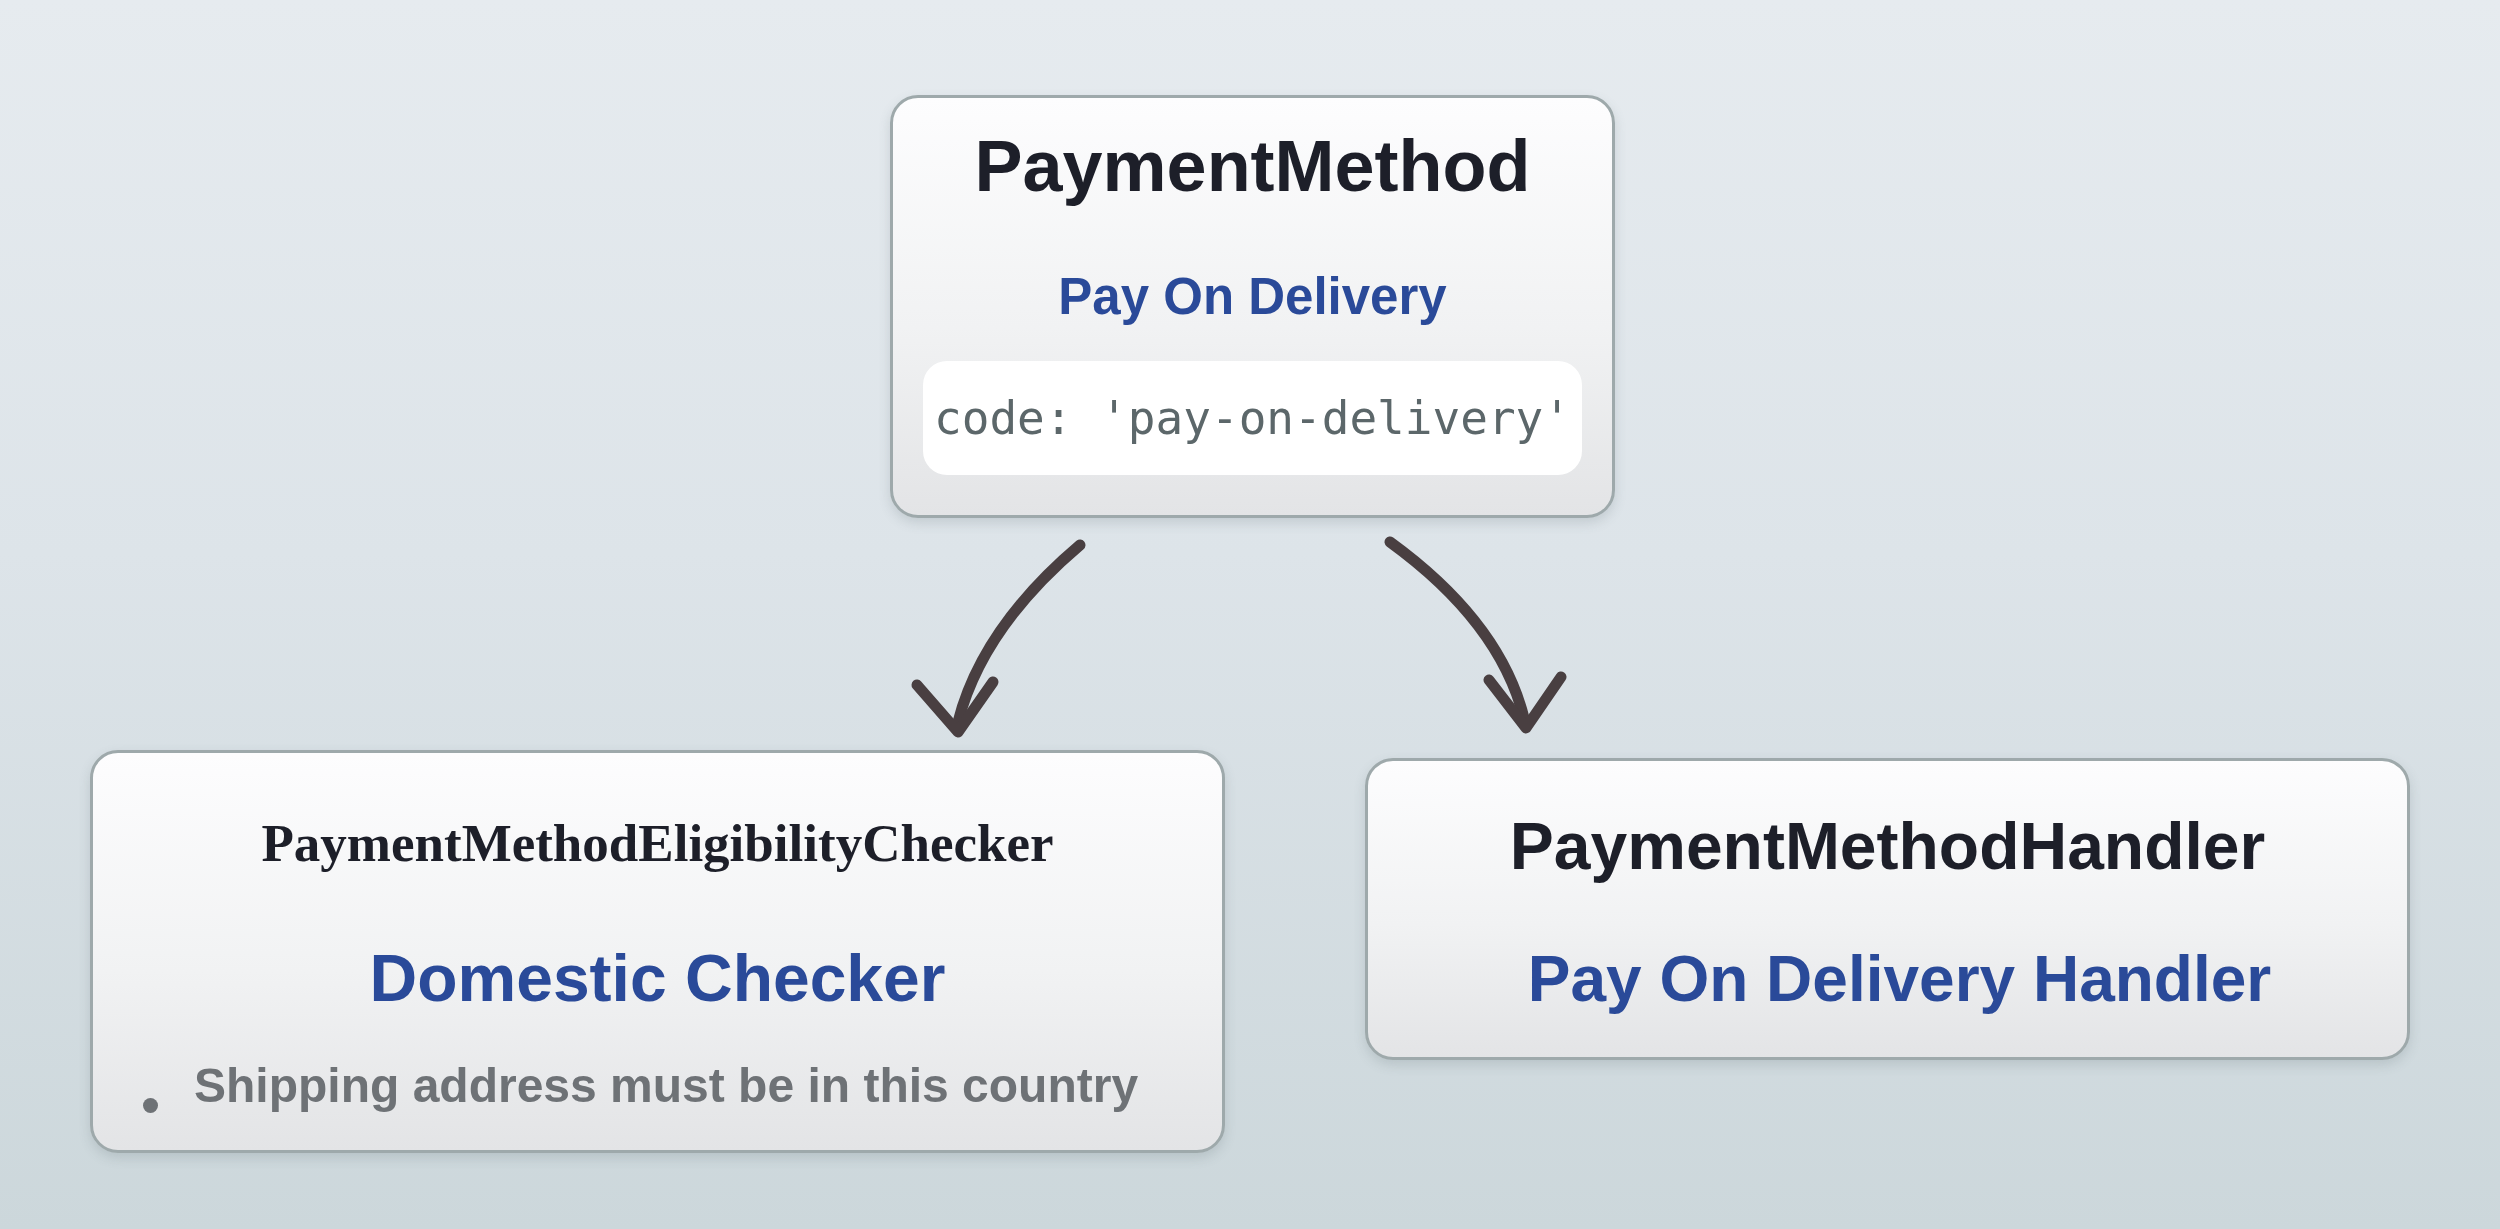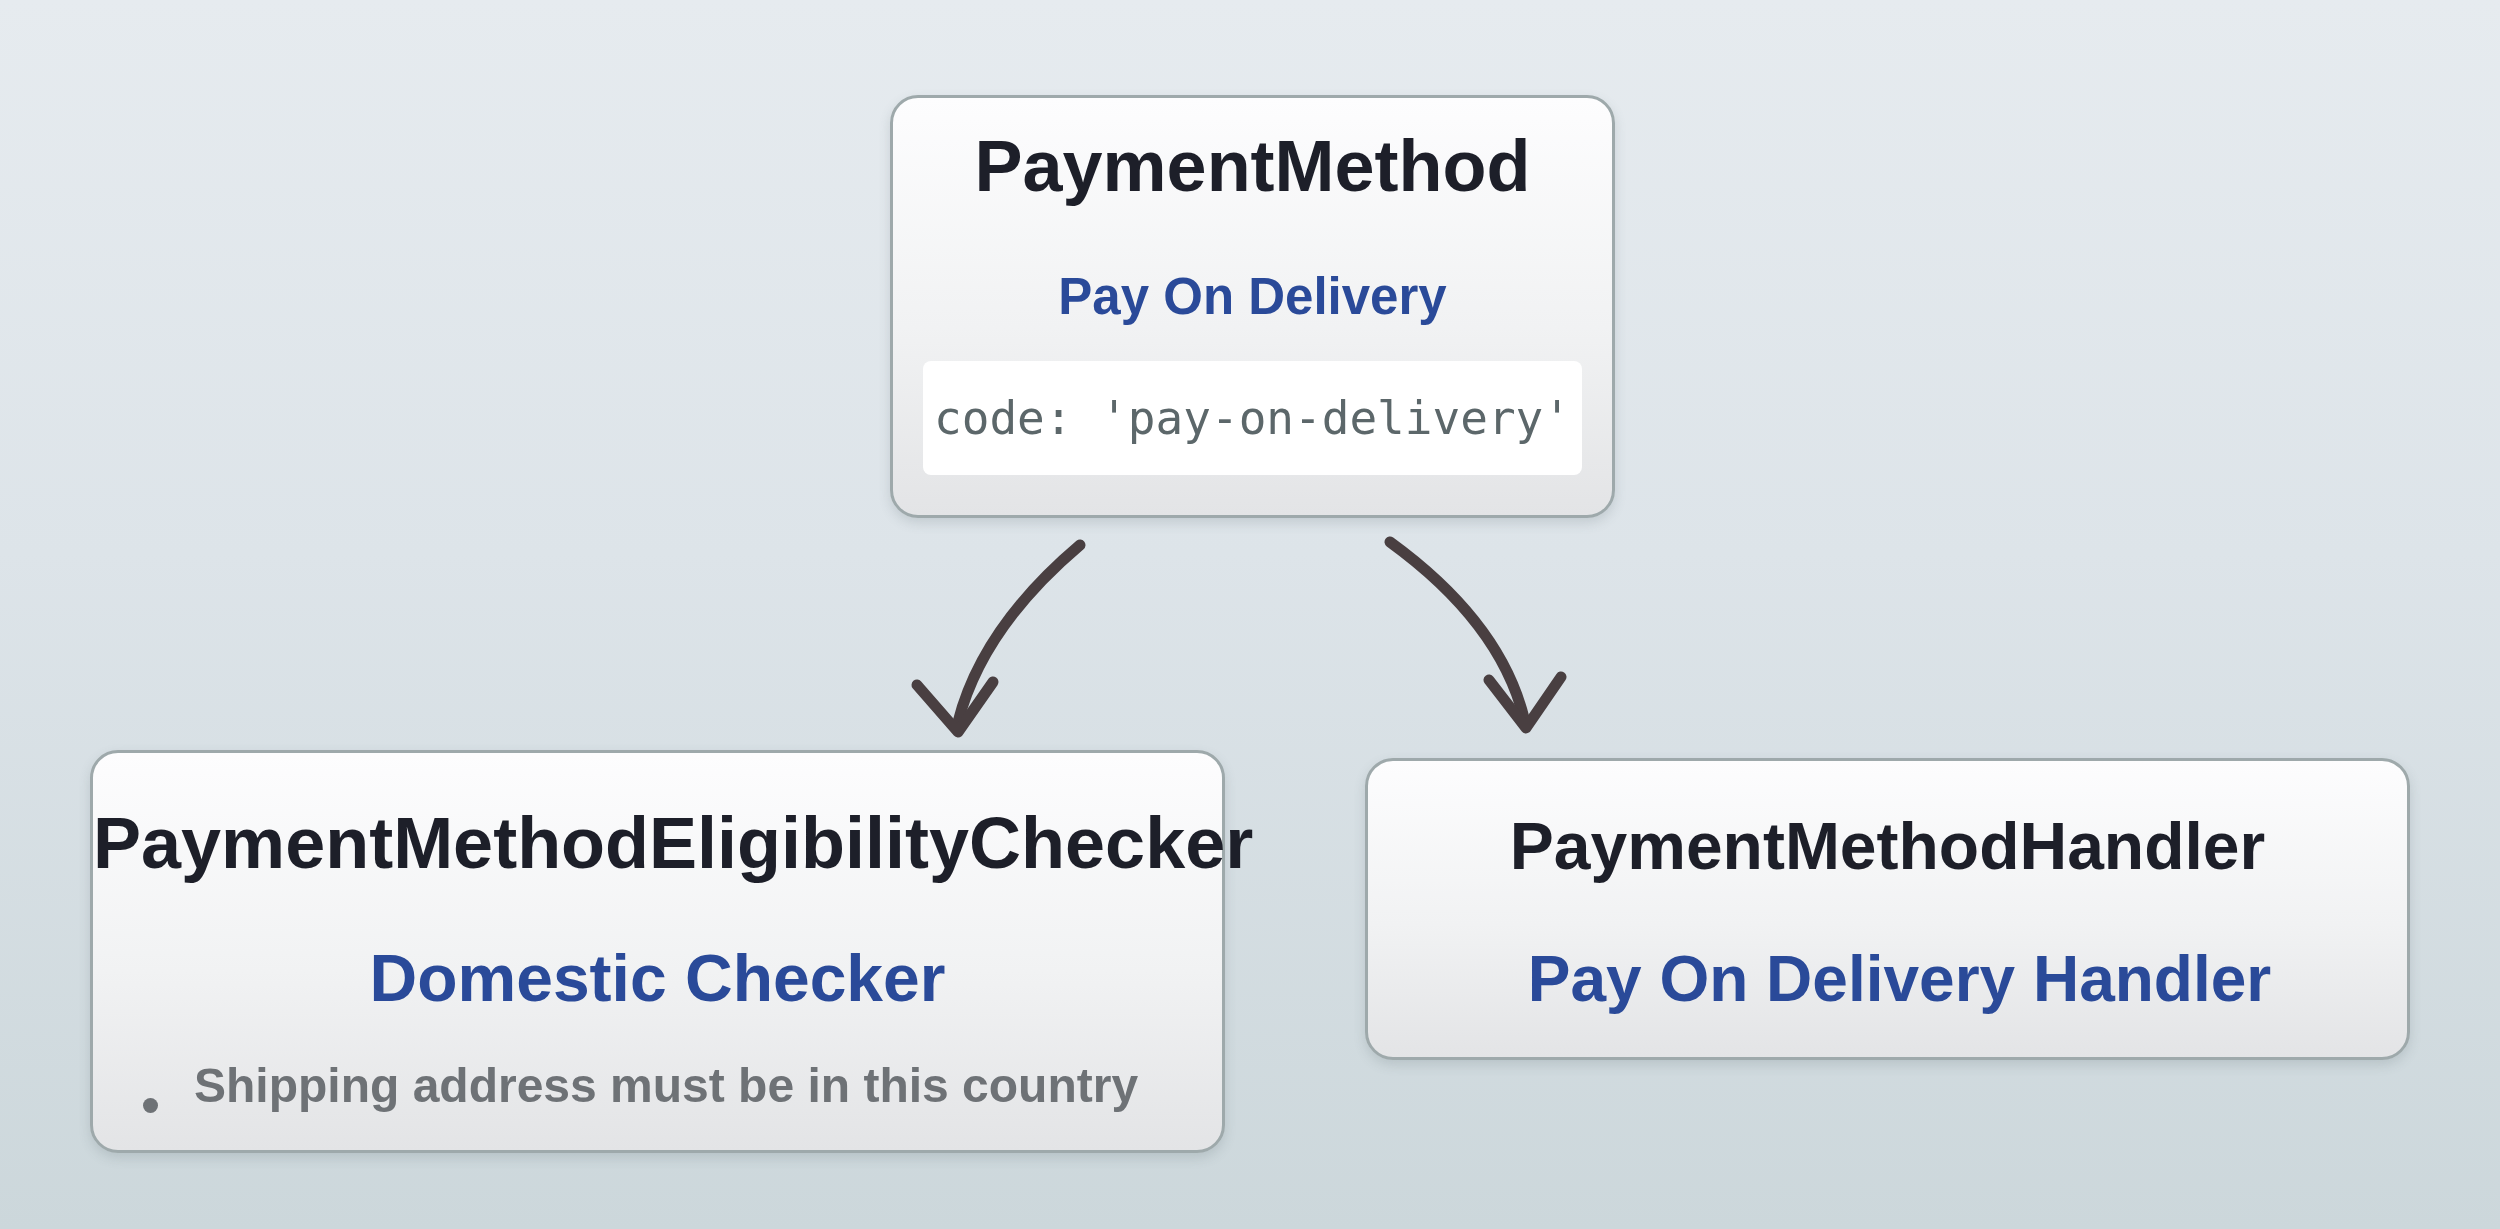--- a/index.html
+++ b/index.html
@@ -64,35 +64,35 @@
   
   .node-payment-method        { left: 890px;  top: 95px;  width: 725px;  height: 423px; }
   .node-payment-method .class-name    { top: 23px;  height: 90px; line-height: 90px; font-size: 72px; }
   .node-payment-method .instance-name { top: 154px; height: 90px; line-height: 90px; font-size: 51px; }
   .code-pill {
     position: absolute;
     left: 30px;
     right: 30px;
     top: 263px;
     height: 114px;
-    border-radius: 8px;
+    border-radius: 24px;
     background: var(--code-pill-bg, #ffffff);
     display: flex;
     align-items: center;
     justify-content: center;
   }
   .code-text {
     font-family: "DejaVu Sans Mono", monospace;
     font-size: 46px;
     color: var(--code-text, #5c676a);
     white-space: pre;
   }
   
   .node-eligibility-checker   { left: 90px;   top: 750px; width: 1135px; height: 403px; }
-  .node-eligibility-checker .class-name    { top: 48px;  height: 84px; line-height: 84px; font-size: 72px; }
+  .node-eligibility-checker .class-name    { top: 48px;  height: 84px; line-height: 84px; font-size: 53px; font-family: Liberation Serif, serif; }
   .node-eligibility-checker .instance-name { top: 183px; height: 84px; line-height: 84px; font-size: 66px; }
   .rule-row {
     position: absolute;
     left: 36px;
     right: 20px;
     top: 300px;
     height: 60px;
     display: flex;
     align-items: flex-end;
   }

